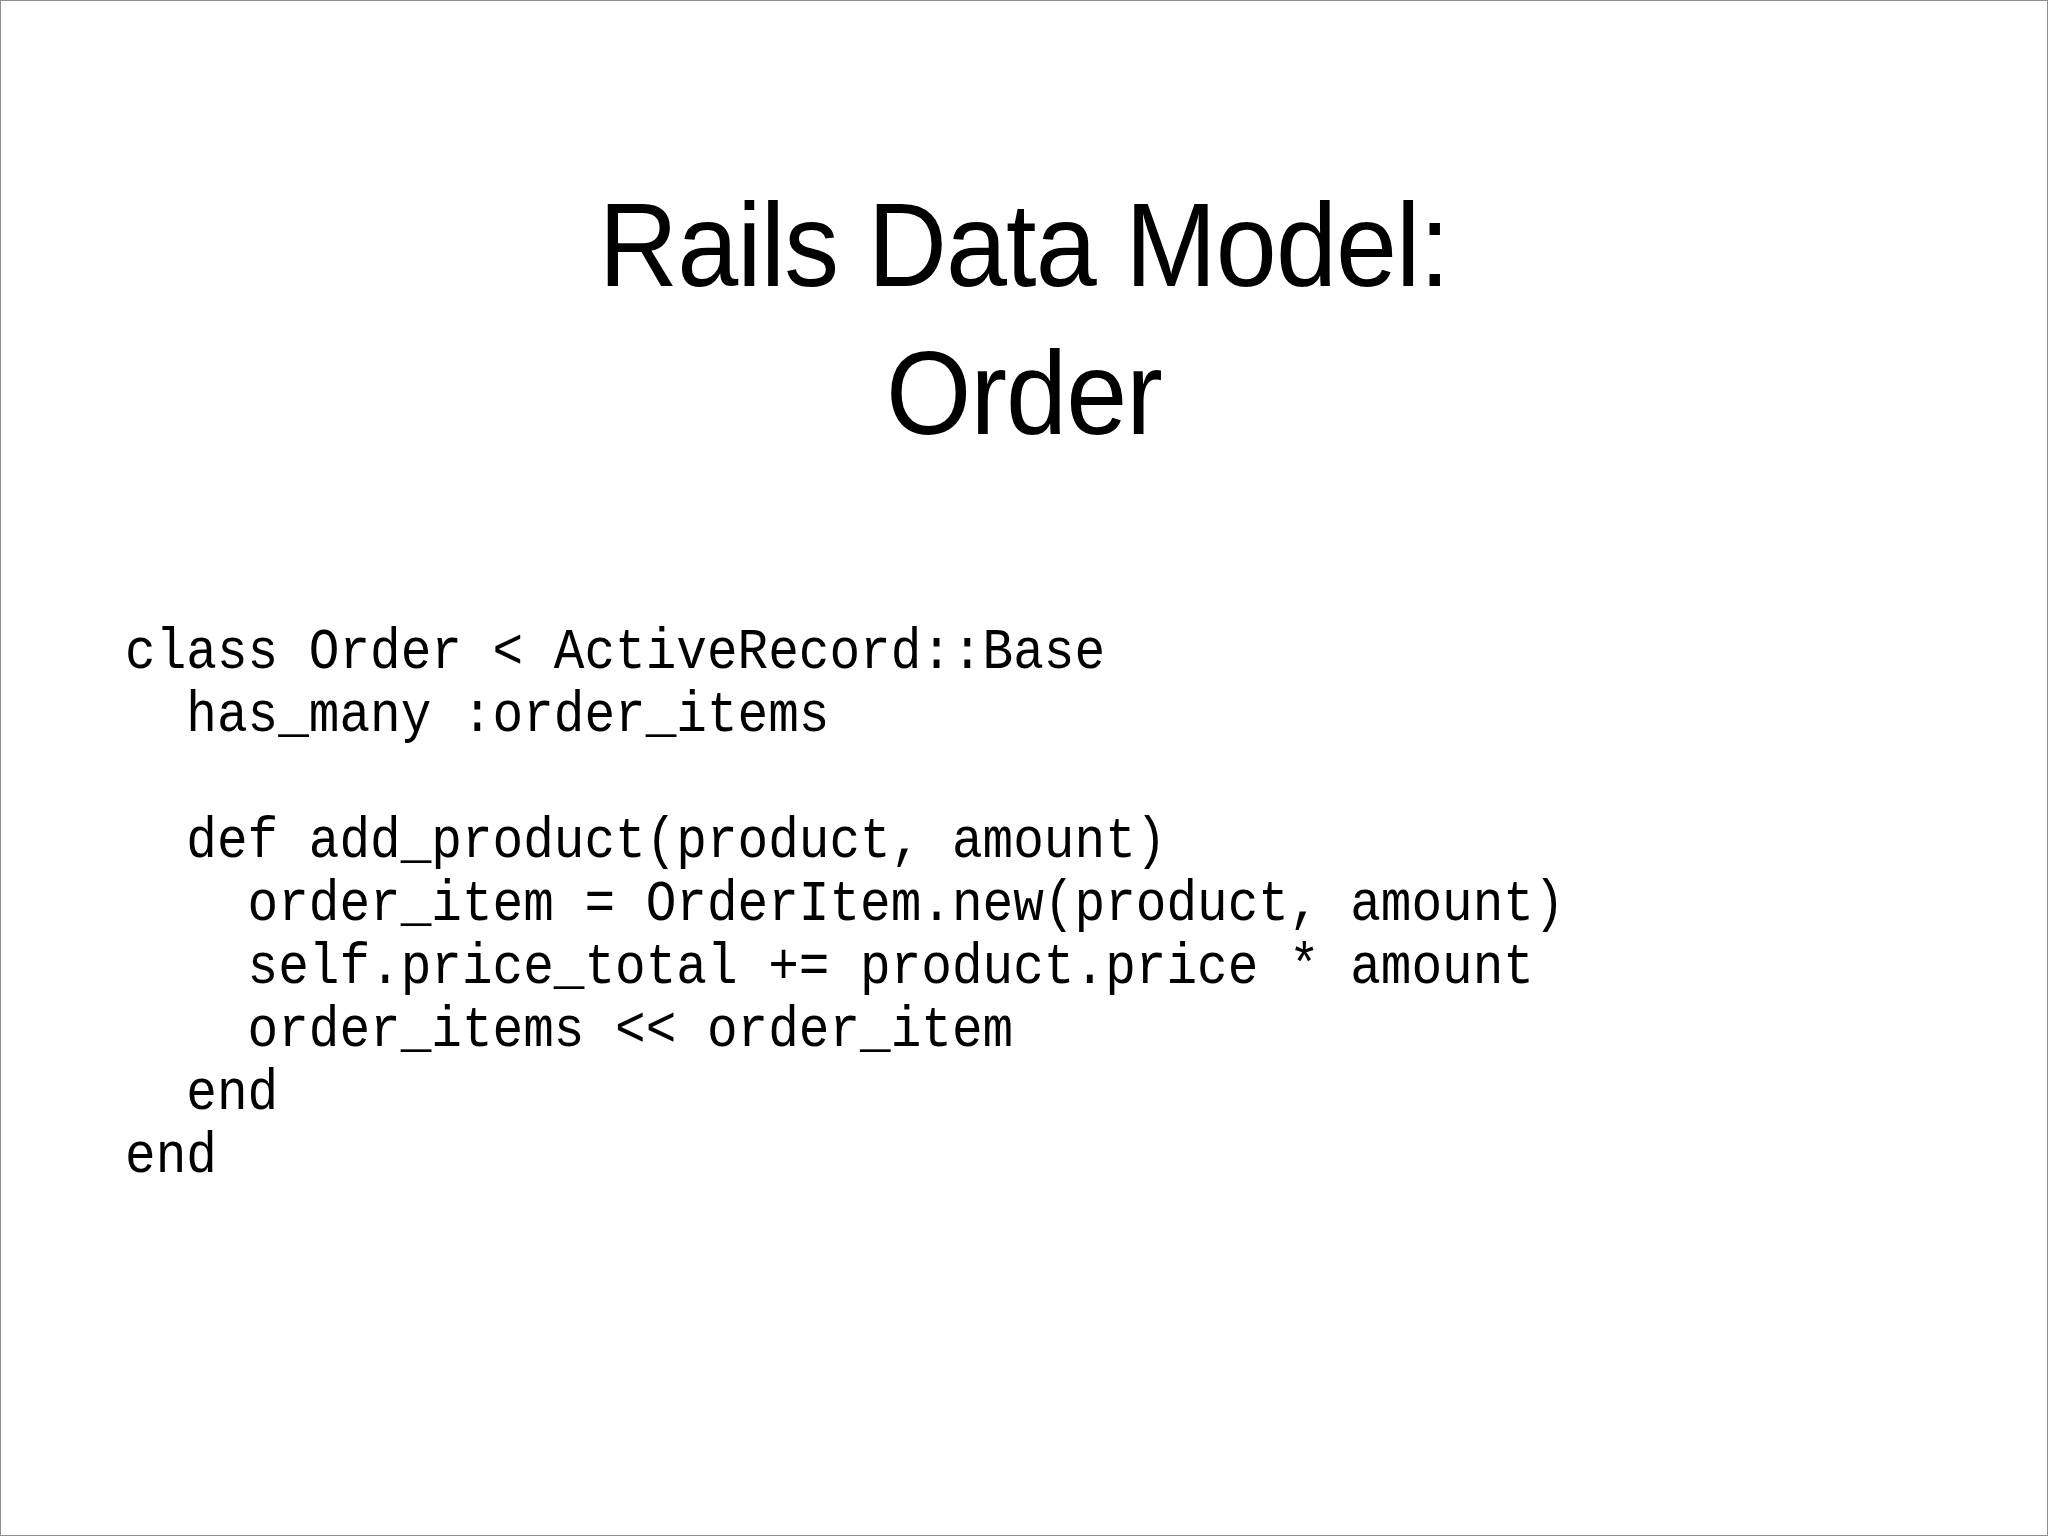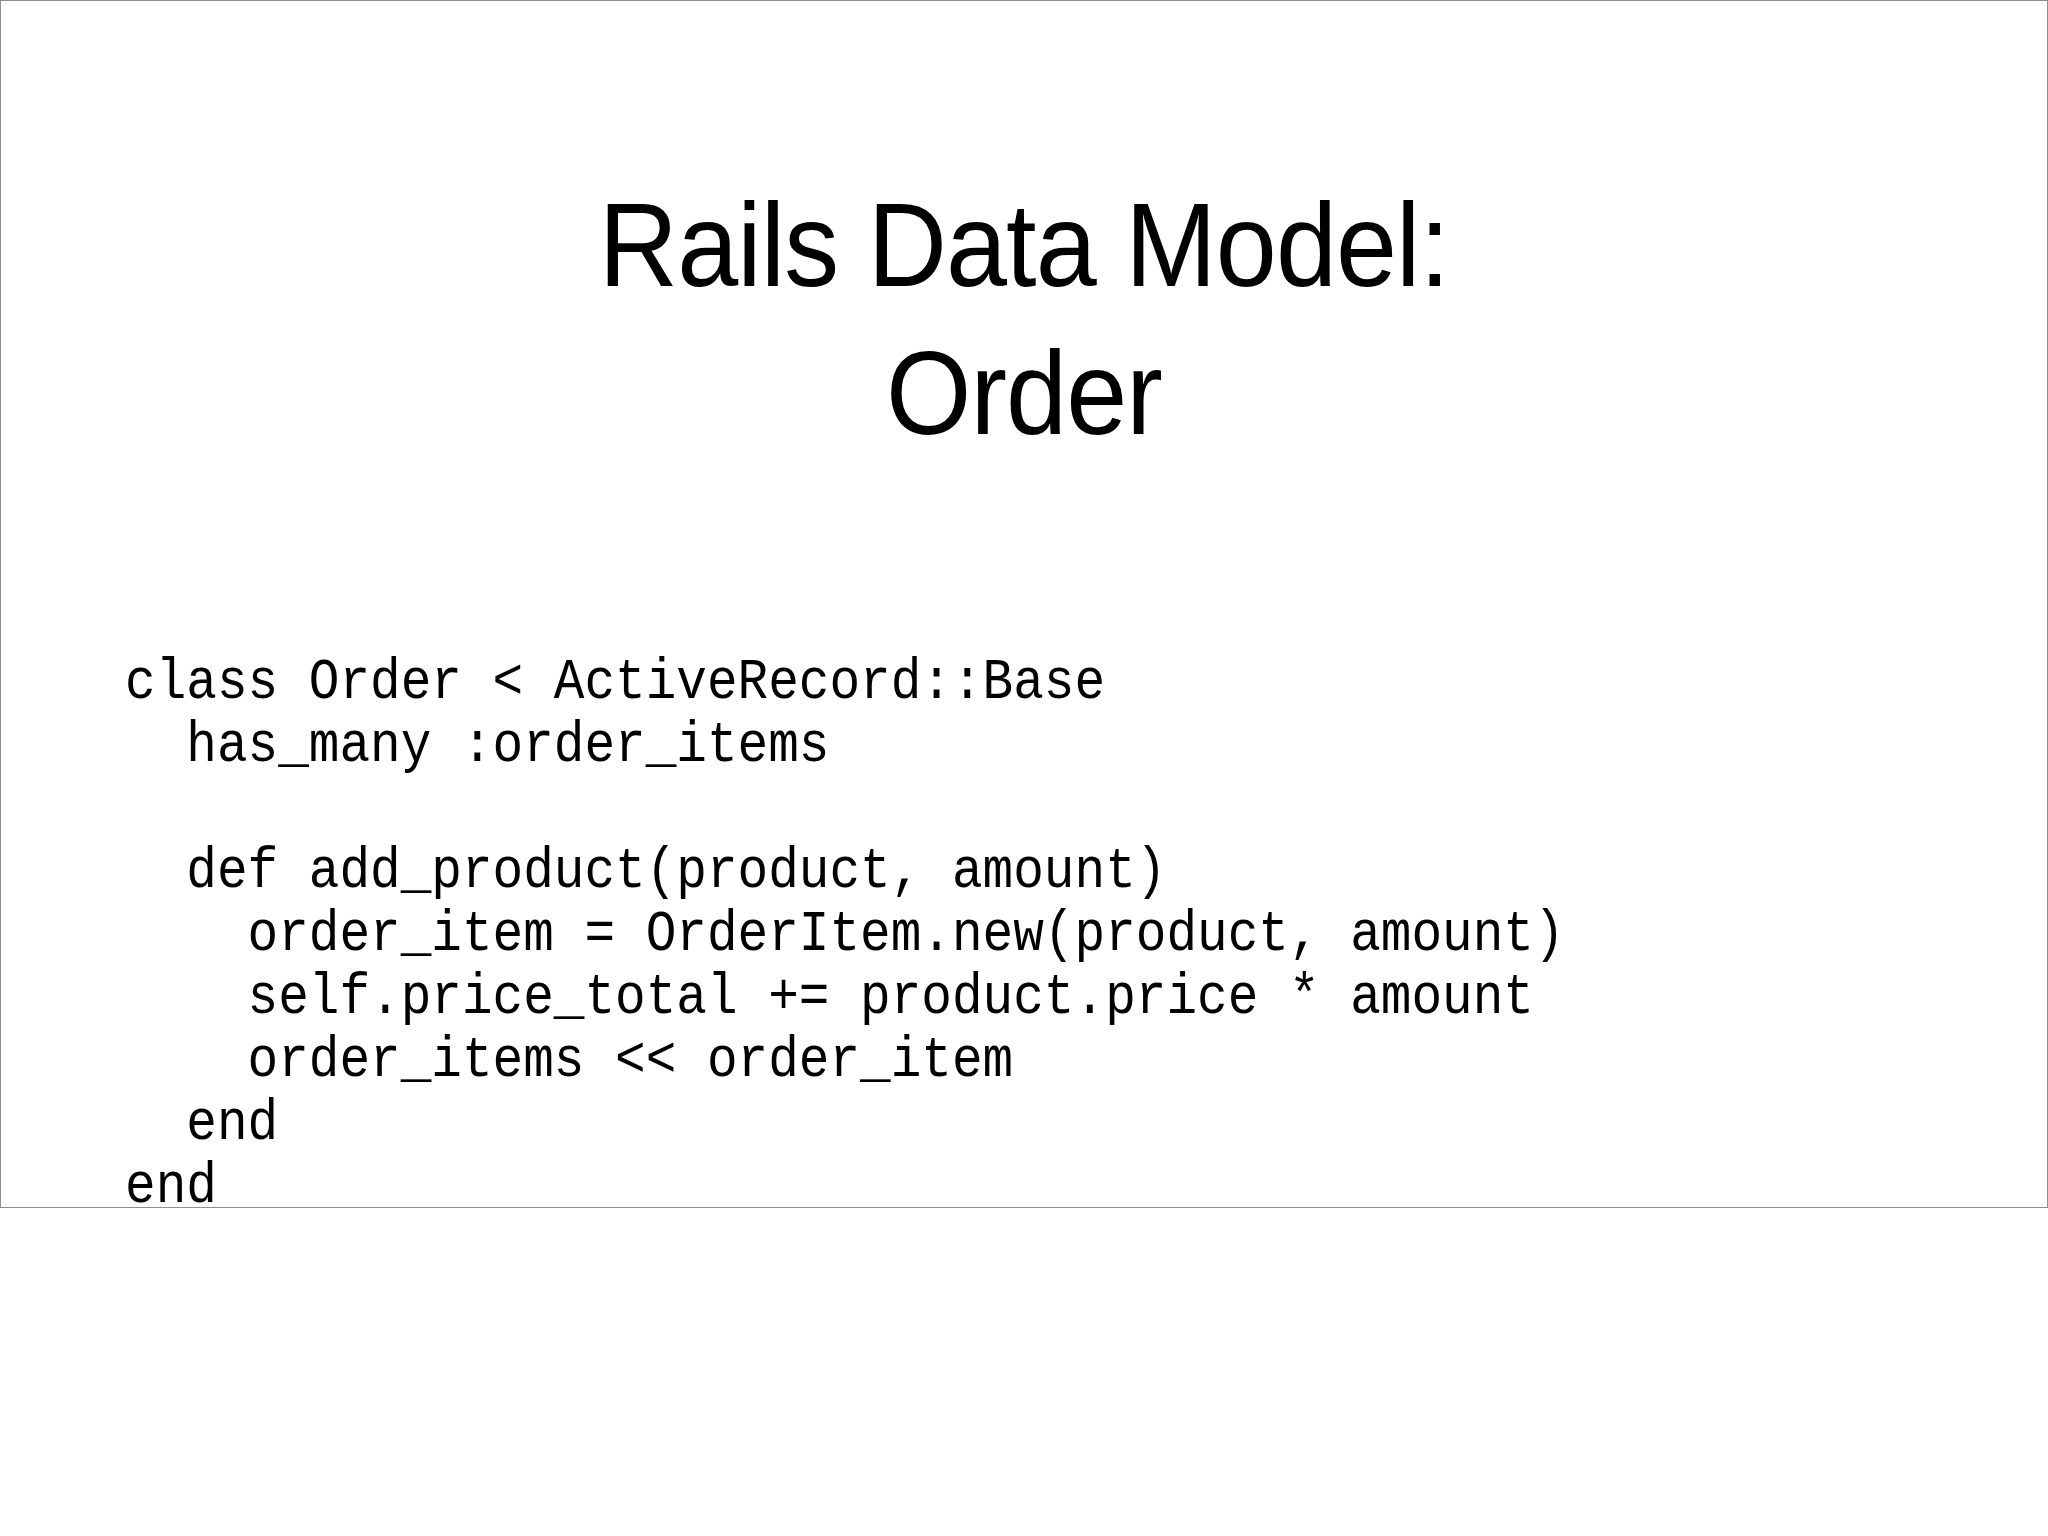--- a/index.html
+++ b/index.html
@@ -4,21 +4,21 @@
 <style>
   html, body {
     margin: 0;
     padding: 0;
     background: #ffffff;
   }
 
   .slide {
     position: relative;
     width: 2048px;
-    height: 1208px;
+    height: 1536px;
     background: #ffffff;
     border: 1px solid #8f8f8f;
     box-sizing: border-box;
     overflow: hidden;
     font-family: "Liberation Sans", sans-serif;
   }
 
   
   .title-block {
     position: absolute;
@@ -38,21 +38,21 @@
     color: #000000;
     transform: scaleX(0.93);
     transform-origin: center center;
     white-space: pre;
   }
 
   
   .code-block {
     position: absolute;
     left: 124px;
-    top: 650px;
+    top: 620px;
     width: 1860px;
   }
 
   .code-line {
     display: block;
     font-family: "Liberation Mono", "DejaVu Sans Mono", monospace;
     font-weight: 400;
     font-size: 58px;
     line-height: 63px;
     color: #000000;

